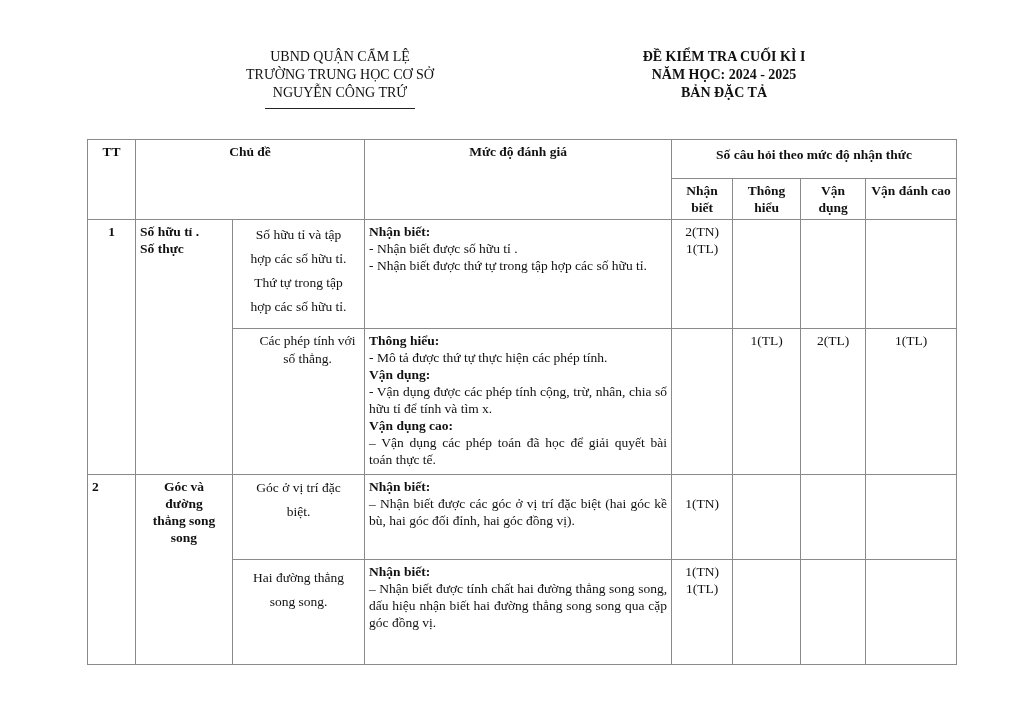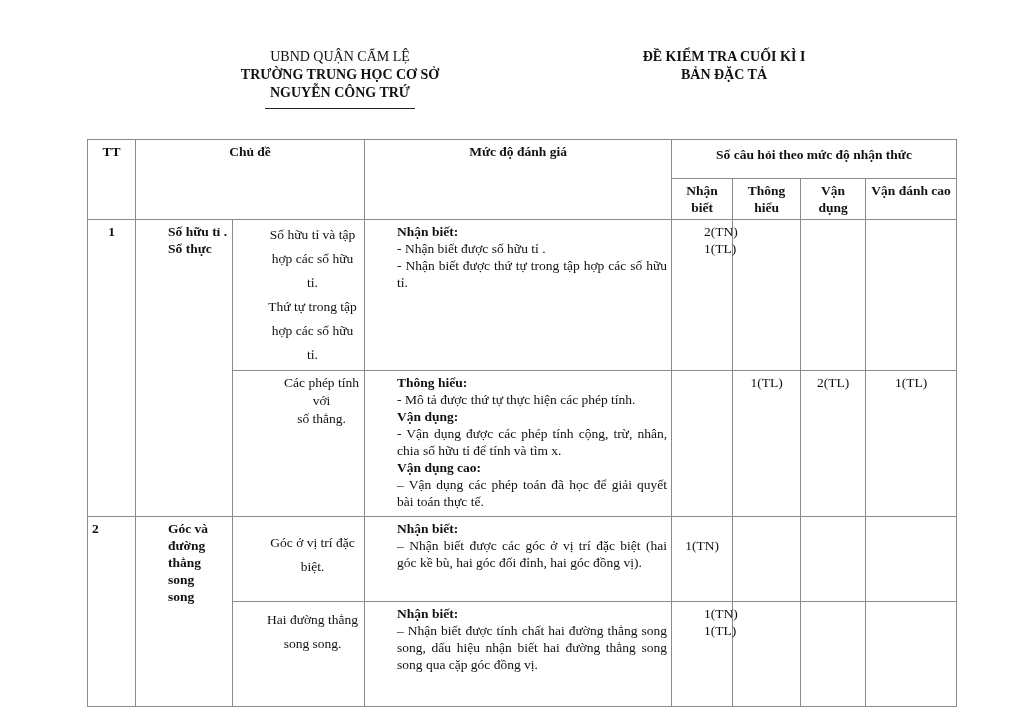--- a/index.html
+++ b/index.html
@@ -1,46 +1,47 @@
 <!DOCTYPE html>
 <html><head>
   <meta charset="utf-8">
   <style>
     html, body { margin:0; padding:0; background:#ffffff; }
     body { width:1024px; height:724px; position:relative; overflow:hidden;
            font-family:"Liberation Serif", "DejaVu Serif", serif; color:#111; }
     .hdr-left { position:absolute; left:200px; top:48px; width:280px; text-align:center; font-size:14px; line-height:18px; }
     .hdr-left .l1 { font-weight:normal; }
-    .hdr-left .b { font-weight:bold; }
+    .hdr-left .b { font-weight:normal; }
     .hdr-left .rule { width:150px; height:1px; background:#222; margin:6px auto 0 auto; }
     .hdr-right { position:absolute; left:604px; top:48px; width:240px; text-align:center; font-size:14px; line-height:18px; font-weight:bold; }
 
     table.spec { position:absolute; left:87px; top:139px; width:869px; border-collapse:collapse; table-layout:fixed; font-size:13.5px; line-height:17px; }
     table.spec td, table.spec th { border:1px solid #8a8a8a; vertical-align:top; padding:3px 4px; }
     table.spec th { font-weight:bold; text-align:center; }
     .c { text-align:center; }
     .b { font-weight:bold; }
     .just { text-align:justify; }
-    .topic2 { }
+    .topic2 { text-align:center; }
     .sub { text-align:center; line-height:24px; }
     .sub.tight { line-height:18px;padding-left:22px; }
-    .line { display:block;margin-left:28px; }
+    .line { display:block; }
   </style>
 </head>
 <body>
 
 <div class="hdr-left">
   <div class="l1">UBND QUẬN CẨM LỆ</div>
   <div class="b">TRƯỜNG TRUNG HỌC CƠ SỞ</div>
   <div class="b">NGUYỄN CÔNG TRỨ</div>
   <div class="rule"></div>
 </div>
 
 <div class="hdr-right">
   <div>ĐỀ KIỂM TRA CUỐI KÌ I</div>
+  <div>NĂM HỌC: 2024 - 2025</div>
   <div>BẢN ĐẶC TẢ</div>
 </div>
 
 <table class="spec">
   <colgroup>
     <col style="width:48px">
     <col style="width:97px">
     <col style="width:132px">
     <col style="width:307px">
     <col style="width:61px">
@@ -108,21 +109,21 @@
   </tr>
 
   <tr style="height:85px">
     <td rowspan="2" class="b">2</td>
     <td rowspan="2" class="b topic2">
       <span class="line">Góc và</span>
       <span class="line">đường</span>
       <span class="line">thẳng song</span>
       <span class="line">song</span>
     </td>
-    <td class="sub" style="padding-top:14px">
+    <td class="sub" style="padding-top:1px">
       <span class="line">Góc ở vị trí đặc</span>
       <span class="line">biệt.</span>
     </td>
     <td class="just">
       <span class="line b">Nhận biết:</span>
       <span class="line">– Nhận biết được các góc ở vị trí đặc biệt (hai góc kề bù, hai góc đối đỉnh, hai góc đồng vị).</span>
     </td>
     <td class="c" style="padding-top:20px">1(TN)</td>
     <td class="c"></td>
     <td class="c"></td>

